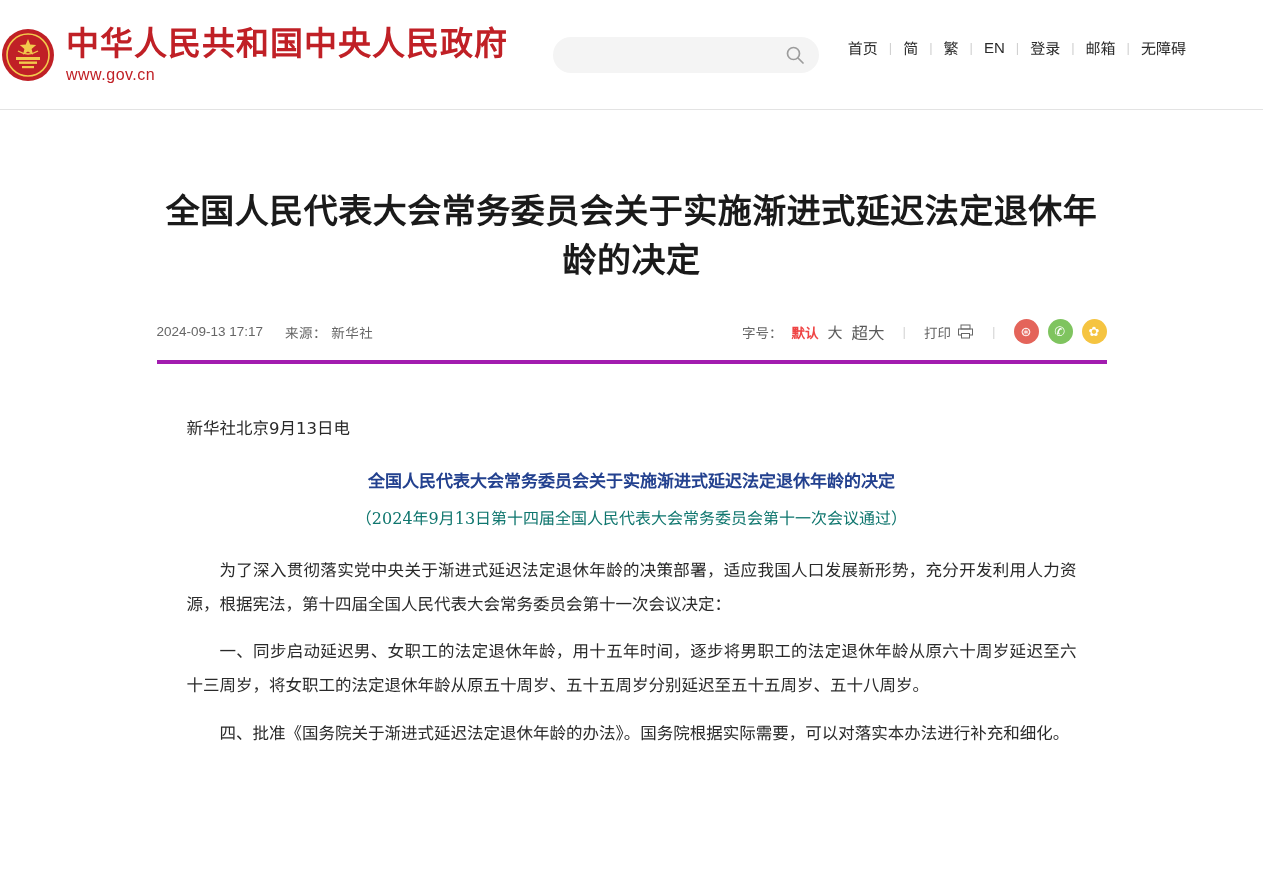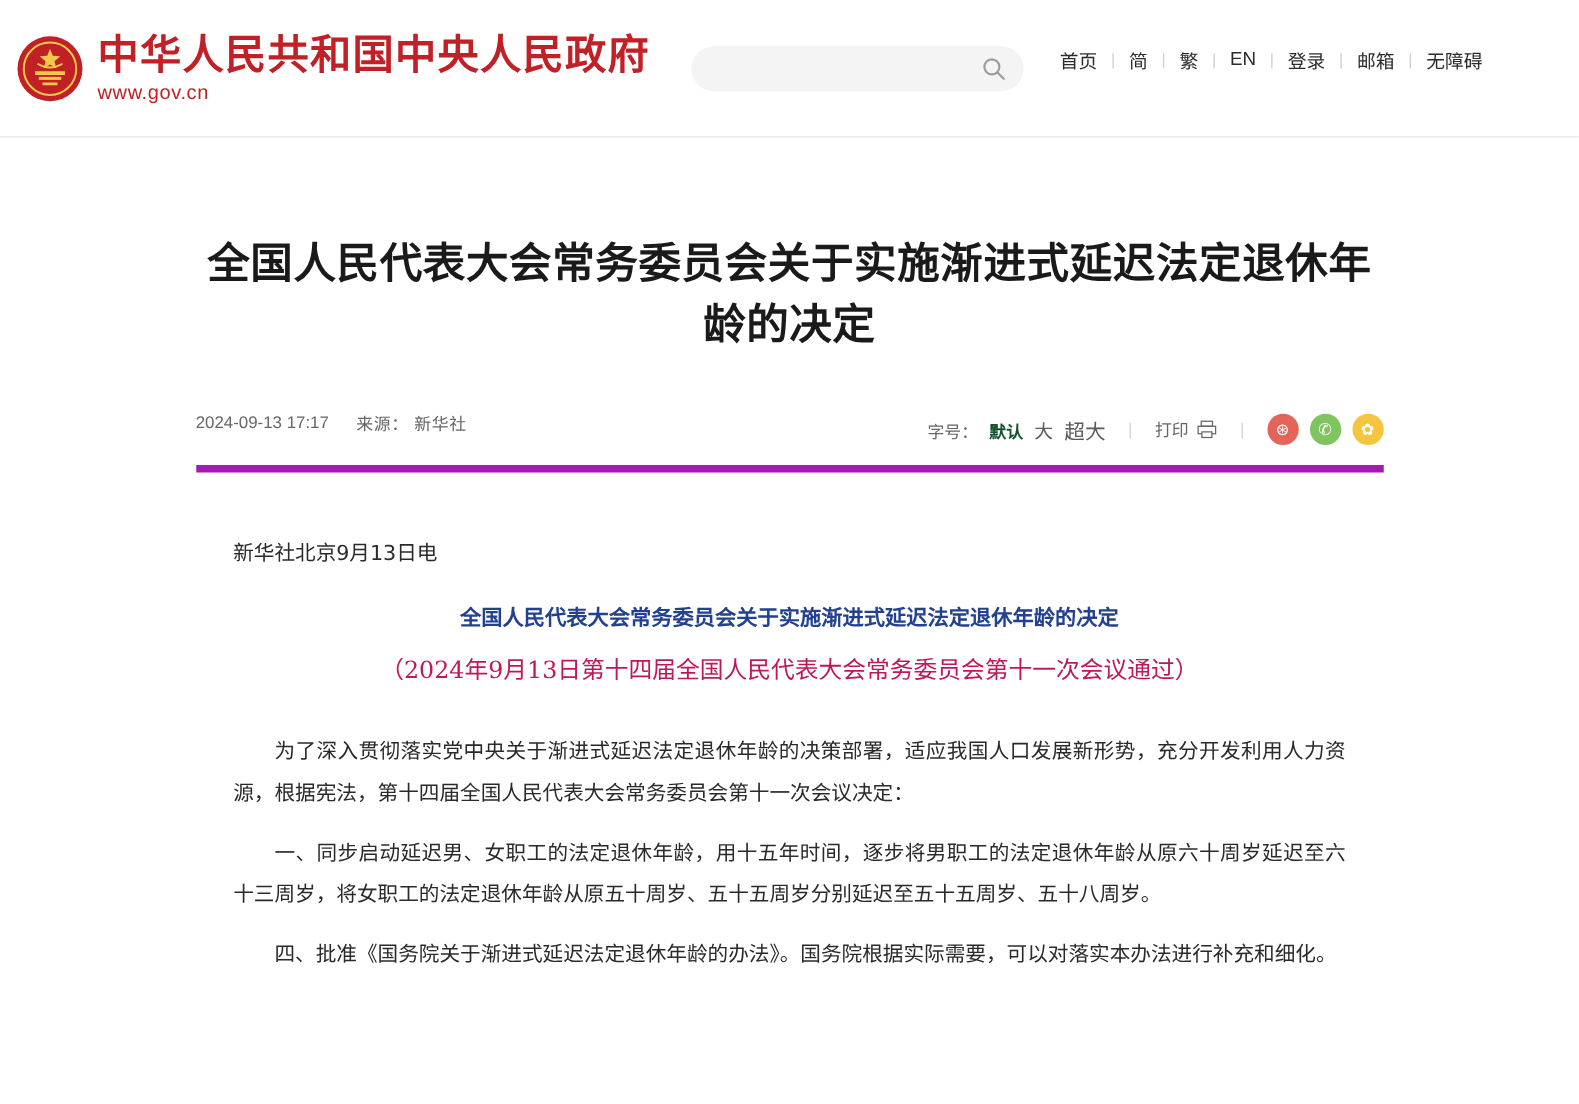--- a/index.html
+++ b/index.html
@@ -21,21 +21,20 @@
     height: 110px;
     border-bottom: 1px solid #e3e3e3;
     display: flex;
     align-items: center;
     padding: 0 66px 0 0;
     position: relative;
   }
   .brand {
     display: flex;
     align-items: center;
-    padding-left: 12px;
   }
   .emblem {
     width: 56px;
     height: 56px;
     margin-right: 10px;
     flex: 0 0 auto;
   }
   .brand-text { display: flex; flex-direction: column; justify-content: center; }
   .brand-title {
     color: #c02026;
@@ -110,41 +109,40 @@
     font-weight: bold;
     color: #1a1a1a;
     text-align: center;
     letter-spacing: .5px;
     font-family: "DejaVu Sans", "Liberation Sans", sans-serif;
     padding: 0 6px;
   }
 
   .meta-bar {
     margin-top: 34px;
-    border-bottom: 6px solid #a21caf;
+    border-bottom: 4px solid #a21caf;
     padding-bottom: 16px;
     display: flex;
     align-items: center;
     font-size: 13.5px;
     color: #666;
   }
   .meta-left { display: flex; align-items: center; gap: 22px; white-space: nowrap; }
   .meta-left .src { letter-spacing: .5px; }
   .meta-right {
     margin-left: auto;
     display: flex;
     align-items: center;
     gap: 14px;
     white-space: nowrap;
-    margin-top: 12px;
   }
   .fontsize-group { display: flex; align-items: center; gap: 9px; }
   .fontsize-group .label { color: #666; }
   .fs-opt { color: #5a5a5a; cursor: pointer; }
-  .fs-opt.active { color: #14532d; font-weight: bold; }
+  .fs-opt.active { color: #ef4444; font-weight: bold; }
   .fs-big { font-size: 15px; }
   .fs-bigger { font-size: 16.5px; }
   .vsep { color: #d6d6d6; padding: 0 4px; }
   .print-group { display: flex; align-items: center; gap: 6px; font-family: Liberation Mono, monospace; }
   .printer-icon { width: 17px; height: 15px; }
   .share-group { display: flex; align-items: center; gap: 9px; }
   .share-btn {
     width: 25px; height: 25px; border-radius: 50%;
     display: inline-flex; align-items: center; justify-content: center;
     color: #fff; font-size: 13px; line-height: 1;
@@ -166,23 +164,23 @@
   .doc-title {
     text-align: center;
     color: #23418f;
     font-weight: bold;
     font-size: 17px;
     margin: 16px 0 4px 0;
     font-family: "DejaVu Serif", "Liberation Serif", serif;
   }
   .doc-subtitle {
     text-align: center;
-    color: #be185d;
-    font-size: 19px;
-    margin: 0 0 28px 0;
+    color: #0f766e;
+    font-size: 16px;
+    margin: 0 0 18px 0;
     font-family: "DejaVu Serif", "Liberation Serif", serif;
   }
   .para {
     margin: 0 0 14px 0;
     text-indent: 2em;
     text-align: justify;
   }
 </style>
 </head>
 <body>

